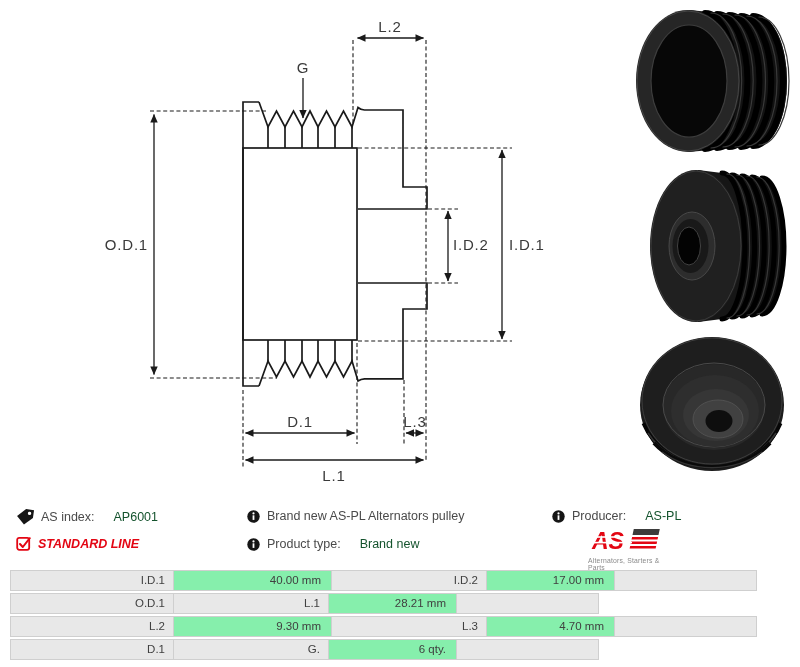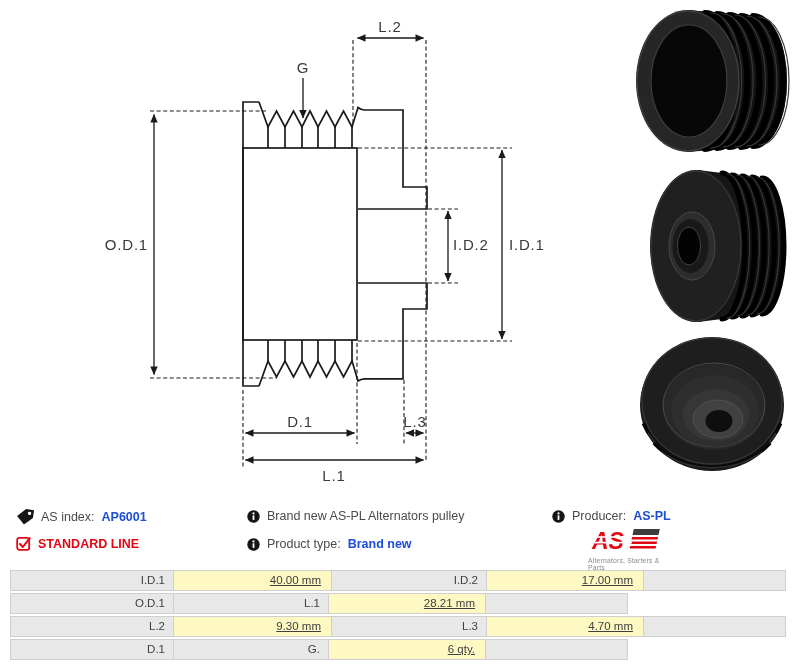--- a/index.html
+++ b/index.html
@@ -2,32 +2,32 @@
 <html><head>
 <meta charset="utf-8">
 <style>
   html,body{margin:0;padding:0;background:#fff;}
   .page{position:relative;width:800px;height:667px;background:#ffffff;overflow:hidden;
         font-family:"Liberation Sans",sans-serif;}
   .drawing{position:absolute;left:0;top:0;}
   .dimtext{fill:#3a3a3a;font-family:"Liberation Sans",sans-serif;font-size:15px;letter-spacing:0.8px;}
   .photo{position:absolute;}
   .info-line{position:absolute;display:flex;align-items:center;gap:7px;font-size:12.5px;color:#4a4a4a;white-space:nowrap;}
-  .info-line .bold{font-weight:bold;color:#1d4ed8;}
+  .info-line .bold{font-weight:normal;color:#14532d;margin-left:12px;}
   .badge{font-weight:bold;font-size:12.5px;}
   .logo-wrap{position:absolute;left:588px;top:528px;width:88px;text-align:left;}
   .logo-sub{font-size:6.8px;color:#8a8a8a;letter-spacing:0.2px;margin-top:1px;}
   .spec{position:absolute;left:10px;top:570px;width:780px;}
   .srow{display:flex;margin-bottom:2px;}
   .cell{height:21px;box-sizing:border-box;border:1px solid #cfcfcf;font-size:11.5px;
         line-height:19px;color:#404040;text-align:right;}
   .srow .cell + .cell{margin-left:-1px;}
   .lab{background:#e8e8e8;padding-right:8px;}
-  .val{background:#fef9c3;padding-right:10px;text-decoration:underline;}
-  .c1{width:164px;}.c2{width:159px;}.c3{width:156px;}.c4{width:158px;}.c5{width:143px;}
+  .val{background:#86efac;padding-right:10px;}
+  .c1{width:164px;}.c2{width:159px;}.c3{width:156px;}.c4{width:129px;}.c5{width:143px;}
 </style>
 </head>
 <body>
 
 <div class="page">
 
   <svg class="drawing" width="560" height="500" viewBox="0 0 560 500">
     <defs>
       <marker id="arr" viewBox="0 0 10 10" refX="9.5" refY="5" markerWidth="8.5" markerHeight="6.5" orient="auto-start-reverse">
         <path d="M0,0.6 L10,5 L0,9.4 Z" fill="#1a1a1a"></path>
@@ -148,21 +148,21 @@
     </svg>
     <span>AS index:</span>
     <span class="bold">AP6001</span>
   </div>
 
   <div class="info-line" style="left:16px;top:536px;">
     <svg width="15" height="15" viewBox="0 0 15 15">
       <rect x="1.2" y="1.8" width="12" height="12" rx="2" fill="none" stroke="#e30613" stroke-width="1.8"></rect>
       <path d="M4,8 L6.8,11 L13.8,2.2" fill="none" stroke="#e30613" stroke-width="2" stroke-linecap="round" stroke-linejoin="round"></path>
     </svg>
-    <span class="badge" style="color:#e30613;">STANDARD LINE</span>
+    <span class="badge" style="color:#e30613;font-style:italic;">STANDARD LINE</span>
   </div>
 
   <div class="info-line" style="left:247px;top:509px;">
     <svg width="13" height="13" viewBox="0 0 13 13">
       <circle cx="6.5" cy="6.5" r="6.2" fill="#151515"></circle>
       <circle cx="6.5" cy="3.4" r="1.1" fill="#ffffff"></circle>
       <rect x="5.6" y="5.3" width="1.8" height="4.6" fill="#ffffff"></rect>
     </svg>
     <span>Brand new AS-PL Alternators pulley</span>
   </div>

